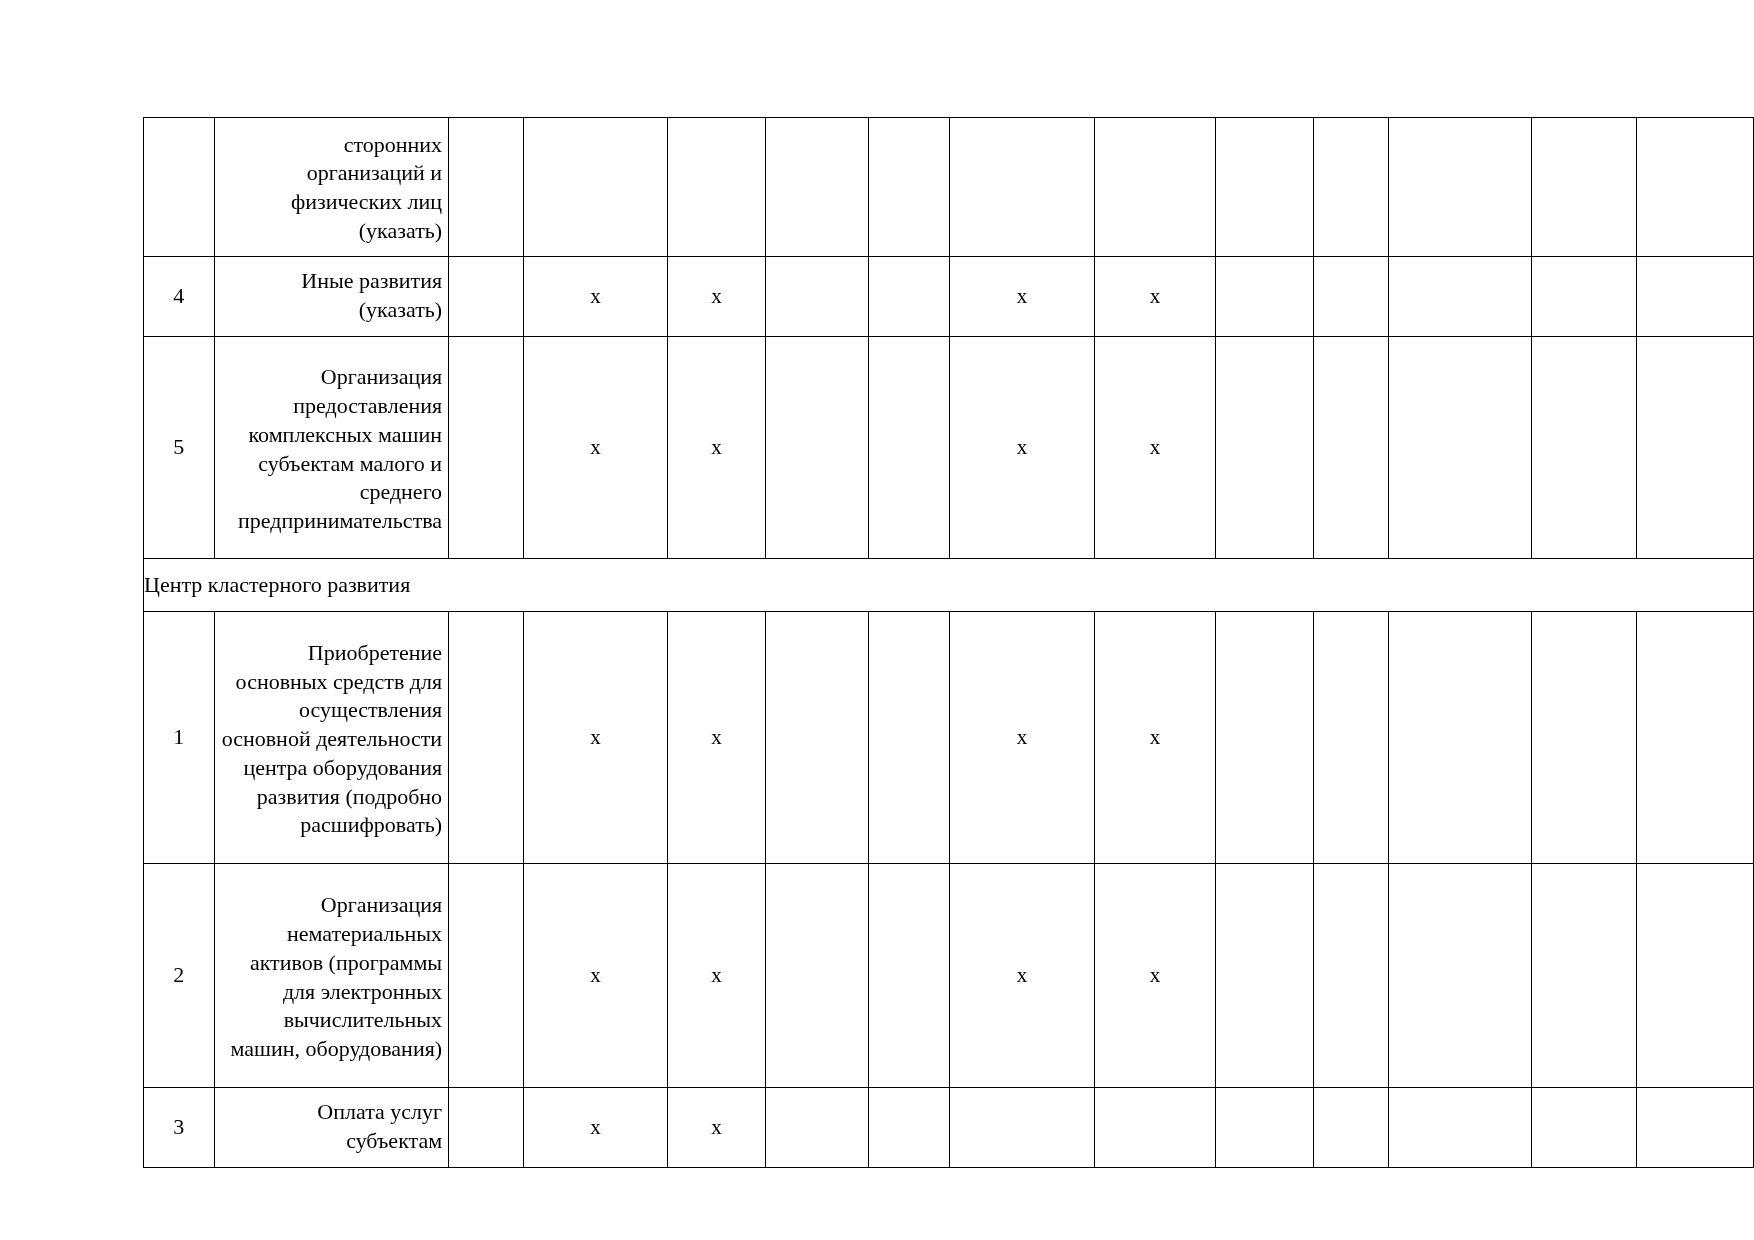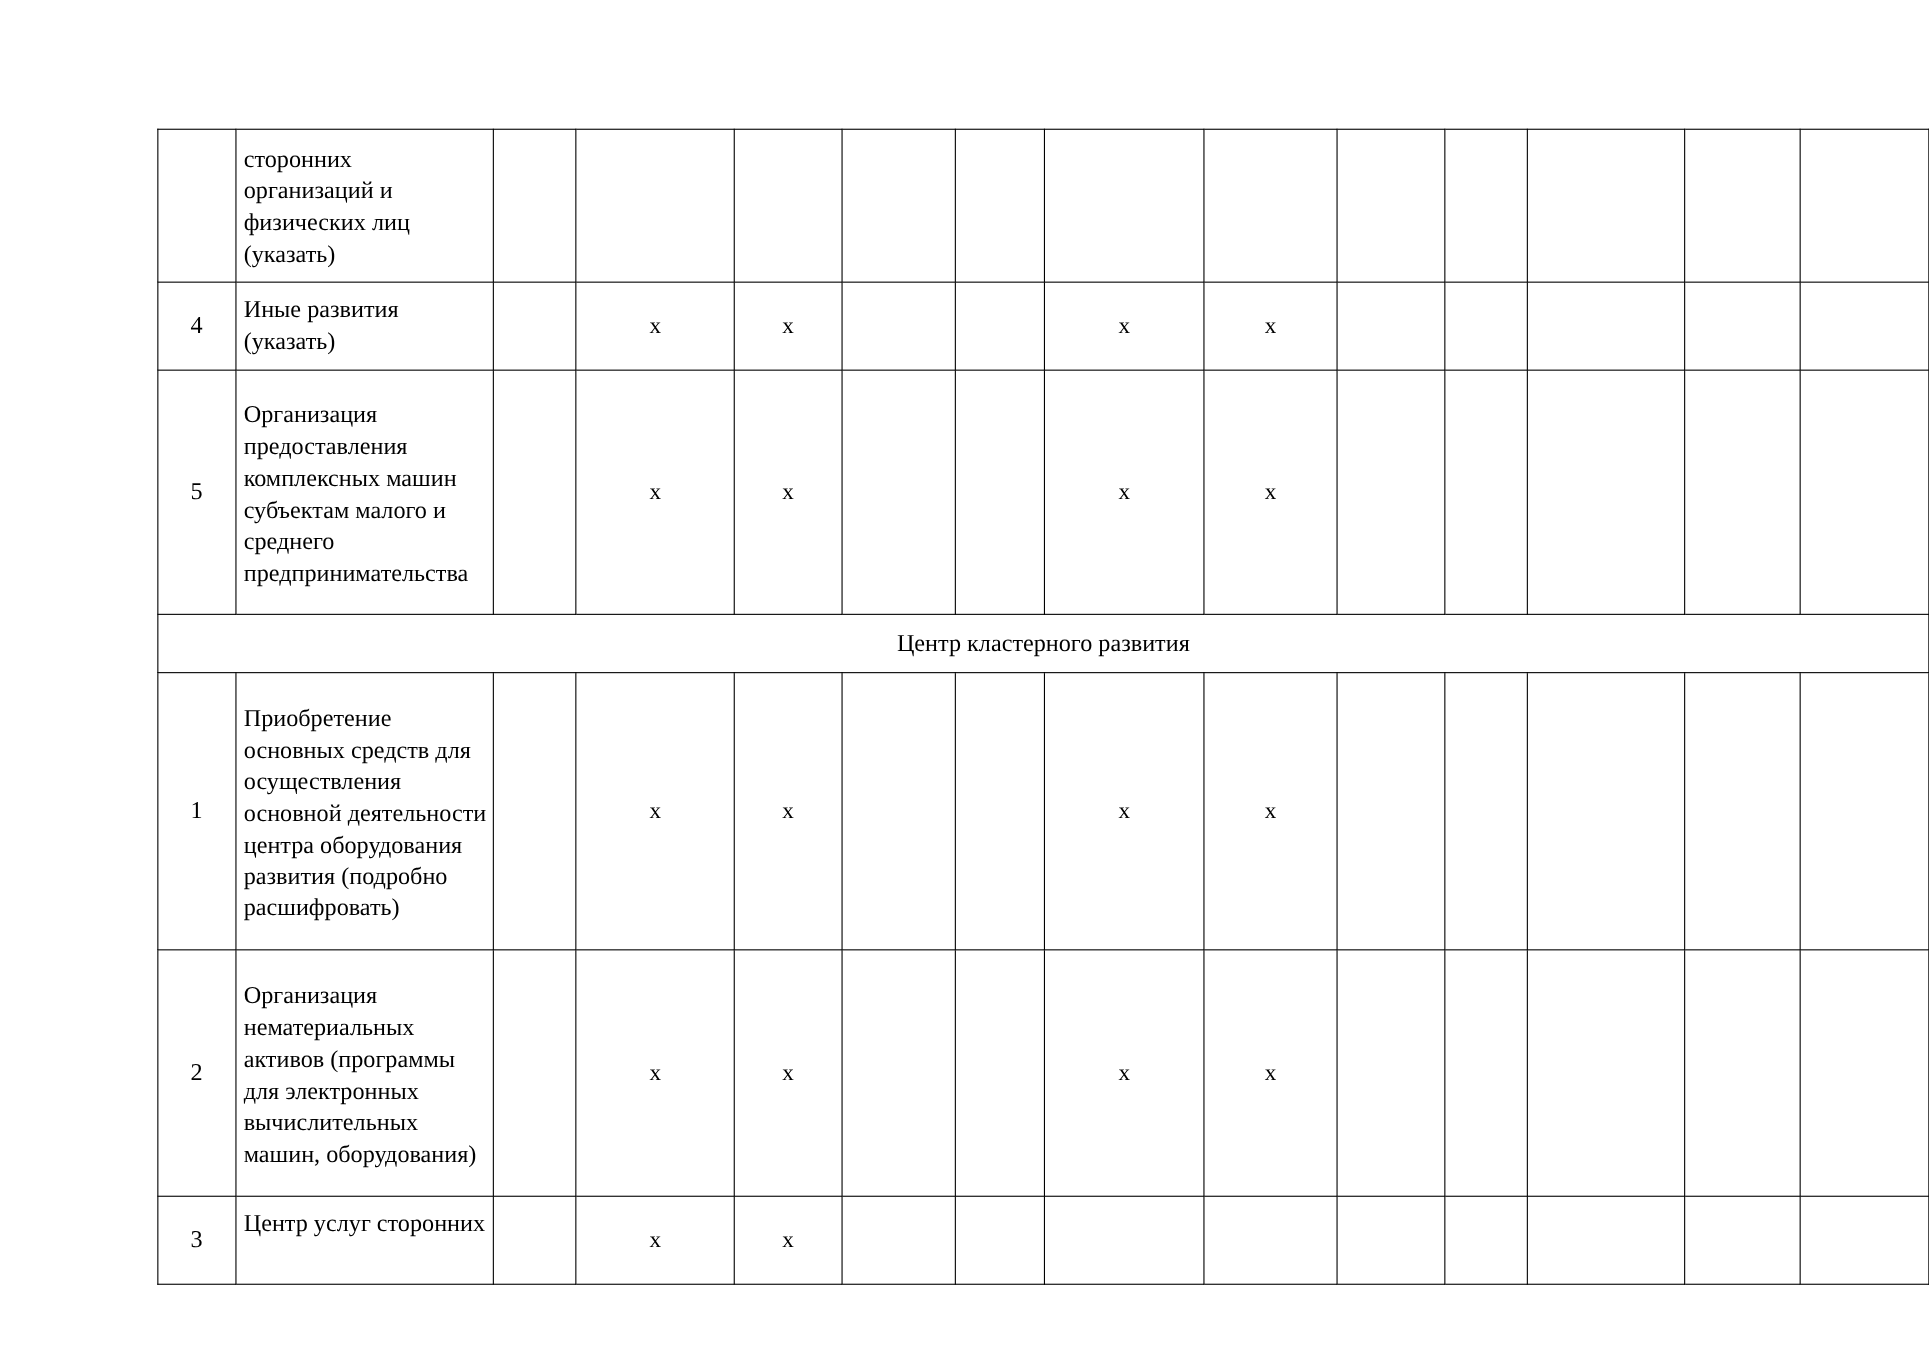--- a/index.html
+++ b/index.html
@@ -2,23 +2,23 @@
 <html><head>
 <meta charset="utf-8">
 <style>
   html, body { margin:0; padding:0; background:#ffffff; }
   body { width:1754px; height:1240px; overflow:hidden; position:relative;
          font-family:"Liberation Serif", "DejaVu Serif", serif; color:#000; }
   table.doc { position:absolute; left:143px; top:117px; border-collapse:collapse;
               table-layout:fixed; font-size:22px; line-height:28.7px; }
   table.doc td { border:1.5px solid #000; padding:0; vertical-align:middle; }
   td.num { text-align:center; }
-  td.desc { text-align:left; padding:6px 6px 4px 7px !important; vertical-align:top; }
+  td.desc { text-align:right; padding:6px 6px 4px 7px !important; vertical-align:top; }
   td.mark { text-align:center; font-size:21px; }
-  td.section { text-align:center; height:52px; }
+  td.section { height:52px; }
   .r-h1 { height:139px; } .r-h2 { height:80px; } .r-h3 { height:222px; }
   .r-h5 { height:252px; } .r-h6 { height:224px; } .r-h7 { height:80px; }
   .r-h2 td.desc, .r-h7 td.desc { vertical-align:top; padding-top:10px !important; }
   .r-h3 td.desc, .r-h5 td.desc, .r-h6 td.desc { padding-top:8px !important; }
 </style>
 </head>
 <body>
 
 <table class="doc">
   <colgroup>
@@ -116,21 +116,21 @@
         <td class="mark">x</td>
         <td class="mark">x</td>
         <td class="mark"></td>
         <td class="mark"></td>
         <td class="mark"></td>
         <td class="mark"></td>
         <td class="mark"></td>
       </tr>
       <tr class="r-h7">
         <td class="num">3</td>
-        <td class="desc">Центр услуг сторонних</td>
+        <td class="desc">Оплата услуг субъектам</td>
         <td class="mark"></td>
         <td class="mark">x</td>
         <td class="mark">x</td>
         <td class="mark"></td>
         <td class="mark"></td>
         <td class="mark"></td>
         <td class="mark"></td>
         <td class="mark"></td>
         <td class="mark"></td>
         <td class="mark"></td>

